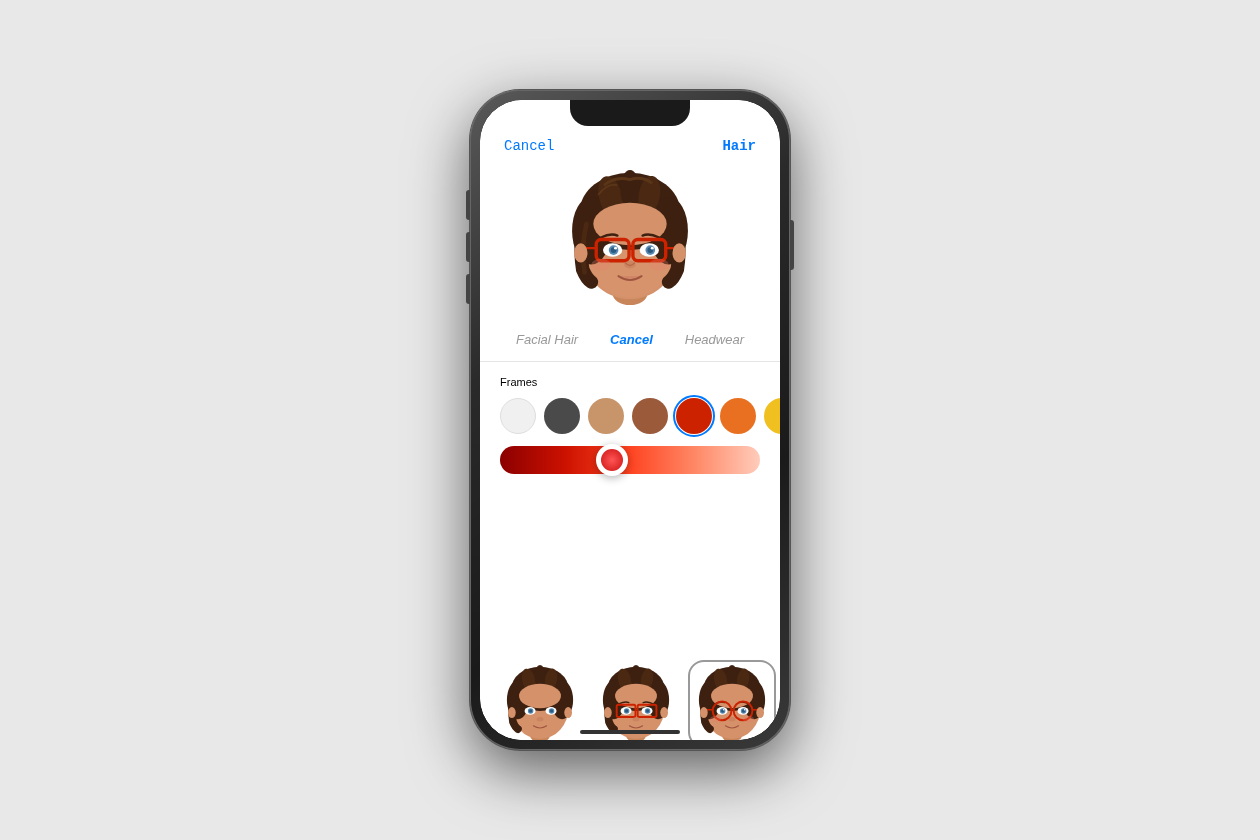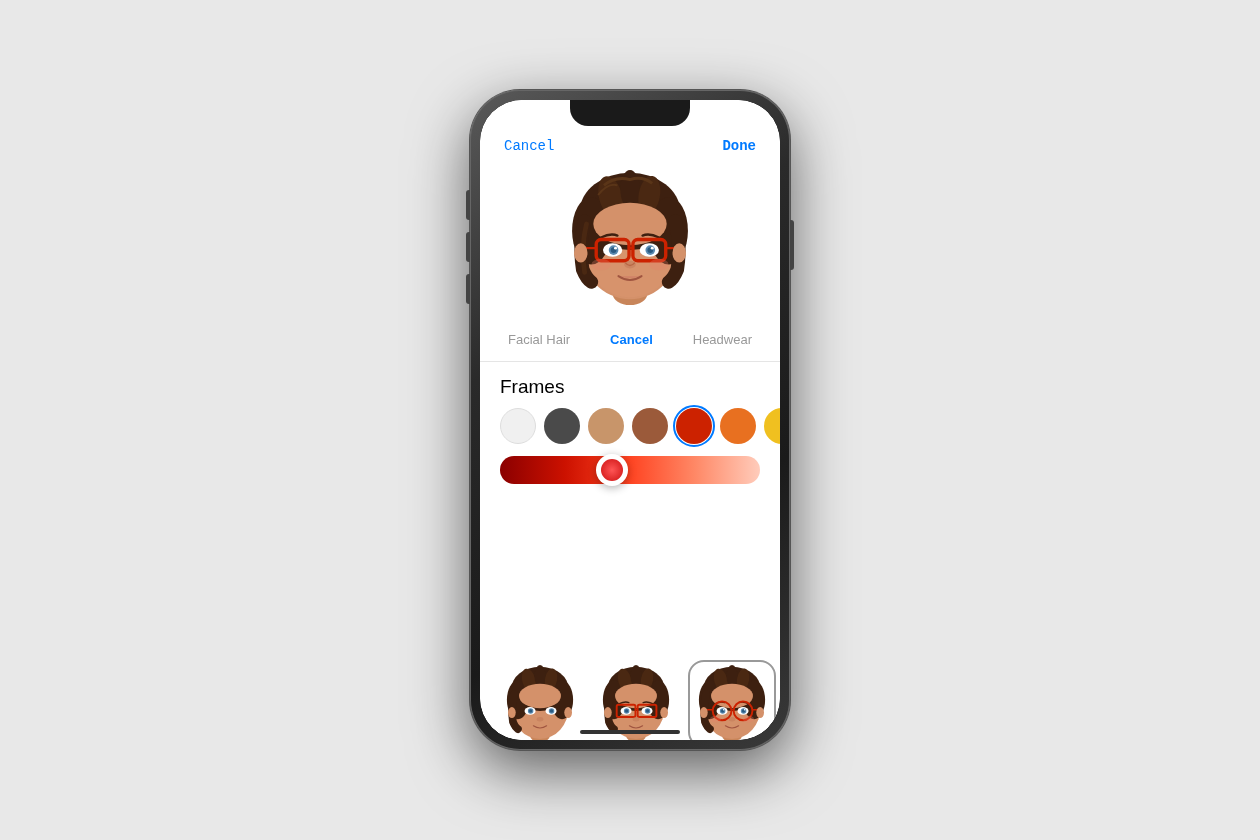--- a/index.html
+++ b/index.html
@@ -124,22 +124,23 @@
       width: 100%;
       height: 100%;
     }
 
     
     .tab-bar {
       display: flex;
       justify-content: center;
       align-items: center;
       padding: 6px 0 10px;
-      gap: 8px;
+      gap: 0;
       border-bottom: 1px solid #e5e5e5;
+      font-style: italic;
     }
 
     .tab-item {
       padding: 4px 16px;
       font-size: 13px;
       color: #999;
       cursor: pointer;
       font-weight: 400;
     }
 
@@ -149,21 +150,21 @@
     }
 
     
     .content-area {
       padding: 14px 20px;
       overflow-y: auto;
       height: calc(100% - 320px);
     }
 
     .section-label {
-      font-size: 19px;
+      font-size: 11px;
       font-weight: 500;
       color: #000;
       margin-bottom: 10px;
     }
 
     
     .color-row {
       display: flex;
       gap: 8px;
       margin-bottom: 12px;
@@ -271,21 +272,21 @@
 
 <div class="phone-outer">
   <div class="phone-inner">
     <div class="screen">
       <div class="notch"></div>
 
       <div class="screen-content">
 
         <div class="header">
           <span class="header-btn">Cancel</span>
-          <span class="header-btn" style="font-weight:600;">Done</span>
+          <span class="header-btn" style="font-weight:600;">Hair</span>
         </div>
 
         <div class="avatar-area">
           <div class="avatar-face">
             <svg class="memoji-svg" viewBox="0 0 130 145" xmlns="http://www.w3.org/2000/svg">
 
               <ellipse cx="65" cy="130" rx="18" ry="12" fill="#c8855a"></ellipse>
 
               <ellipse cx="65" cy="78" rx="52" ry="58" fill="#d4916a"></ellipse>
 

